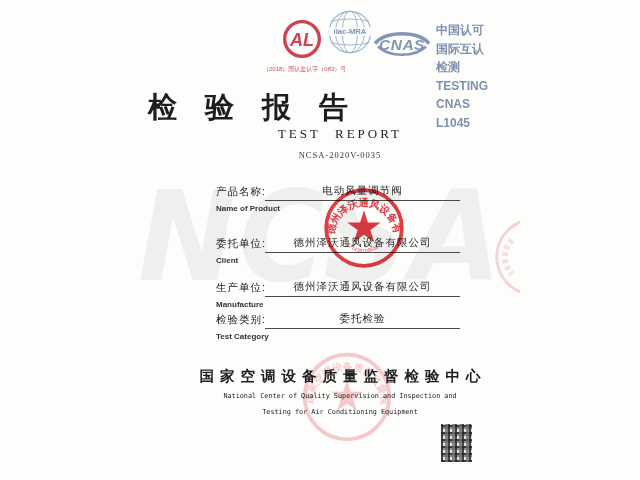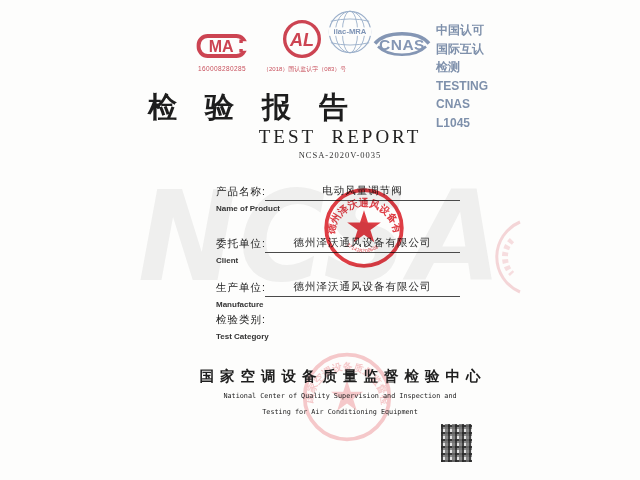--- a/index.html
+++ b/index.html
@@ -19,35 +19,35 @@
     transform:scaleY(1.05);
     user-select:none; white-space:nowrap;
   }
   
   .logo-row{position:absolute; left:0; top:0; width:640px; height:80px;}
   .cma{position:absolute; left:194px; top:33px; width:56px; text-align:center;}
   .cma-num{font-size:6.5px; color:#c8505c; letter-spacing:.4px; margin-top:2px; white-space:nowrap;}
   .al{position:absolute; left:263px; top:19px; width:78px; text-align:center;}
   .al-cap{font-size:6px; color:#c8505c; margin-top:2px; white-space:nowrap;}
   .ilac{position:absolute; left:327px; top:9px;}
-  .cnas{position:absolute; left:372px; top:28px;}
+  .cnas{position:absolute; left:372px; top:28px;font-style:italic;}
   .accr-text{
     position:absolute; left:436px; top:21px; width:70px;
     font-size:12px; line-height:1.55; font-weight:bold; color:#7e90ab;
   }
   
   .title-cn{
     position:absolute; left:120px; top:88px; width:440px;
     font-size:29px; font-weight:bold; color:#1d1d1d;
     letter-spacing:28px; padding-left:28px; box-sizing:border-box;
     white-space:nowrap;
   }
   .title-en{
     position:absolute; left:120px; top:126px; width:440px; text-align:center;
-    font-family:"Liberation Serif", serif; font-size:19px; color:#222;
+    font-family:"Liberation Serif", serif; font-size:13px; color:#222;
     letter-spacing:3px; word-spacing:8px; white-space:nowrap;
   }
   .report-no{
     position:absolute; left:120px; top:150px; width:440px; text-align:center;
     font-family:"Liberation Serif", serif; font-size:8.5px; color:#333;
     letter-spacing:1px;
   }
   
   .field-row{position:absolute; left:216px; width:244px; height:30px;}
   .f-cn{font-size:10.5px; color:#222; letter-spacing:1px; white-space:nowrap;}
@@ -86,29 +86,20 @@
 </style>
 </head>
 <body>
 
 <div class="page">
 
   <div class="watermark">NCSA</div>
 
   <div class="logo-row">
 
-    <div class="cma">
-      <svg width="56" height="26" viewBox="0 0 120 60">
-        <rect x="6" y="7" width="108" height="46" rx="21" fill="none" stroke="#cc4452" stroke-width="9"></rect>
-        <rect x="98" y="19" width="22" height="22" fill="#fdfdfc"></rect>
-        <path d="M100,19 h8 M100,41 h8" stroke="#cc4452" stroke-width="8"></path>
-        <text x="58" y="43" text-anchor="middle" font-size="37" font-weight="bold" fill="#cc4452" font-family="Liberation Sans, sans-serif">MA</text>
-      </svg>
-      <div class="cma-num">160008280285</div>
-    </div>
 
     <div class="al">
       <svg width="42" height="40" viewBox="0 0 60 60">
         <circle cx="30" cy="30" r="26" fill="none" stroke="#cc4452" stroke-width="5"></circle>
         <text x="30" y="40" text-anchor="middle" font-size="27" font-weight="bold" font-style="italic" fill="#cc4452" font-family="Liberation Sans, sans-serif">AL</text>
       </svg>
       <div class="al-cap">（2018）国认监认字（083）号</div>
     </div>
 
     <div class="ilac">
@@ -154,20 +145,21 @@
     <div class="f-linebox">德州泽沃通风设备有限公司</div>
   </div>
   <div class="field-row row3">
     <div class="f-cn">生产单位:</div>
     <div class="f-en">Manufacture</div>
     <div class="f-linebox">德州泽沃通风设备有限公司</div>
   </div>
   <div class="field-row row4">
     <div class="f-cn">检验类别:</div>
     <div class="f-en">Test Category</div>
+    <div class="f-linebox">委托检验</div>
   </div>
 
   <svg class="stamp-main" viewBox="0 0 100 100">
     <circle cx="50" cy="50" r="45" fill="none" stroke="#de2c35" stroke-width="4.5"></circle>
     <polygon points="50,29 54.7,43.5 70,43.5 57.6,52.5 62.3,67 50,58 37.7,67 42.4,52.5 30,43.5 45.3,43.5" fill="#de2c35"></polygon>
     <defs>
       <path id="arcTop" d="M 14,60 A 36,36 0 1 1 86,60" fill="none"></path>
       <path id="arcBot" d="M 26,67 A 30,30 0 0 0 74,67" fill="none"></path>
     </defs>
     <text font-size="12" font-weight="bold" fill="#de2c35" font-family="DejaVu Sans, sans-serif">

